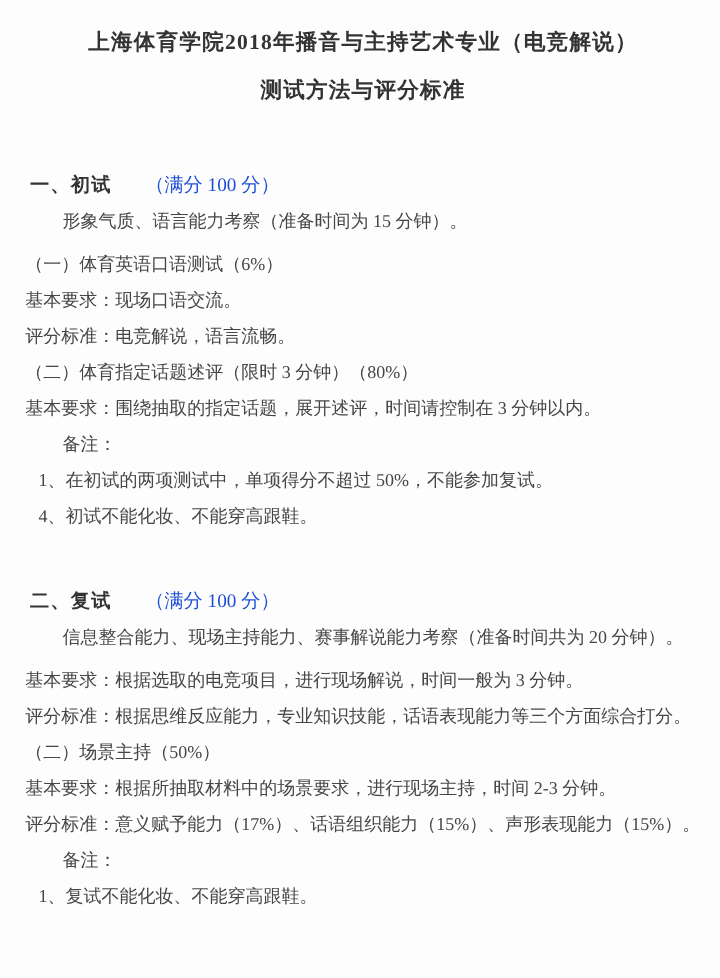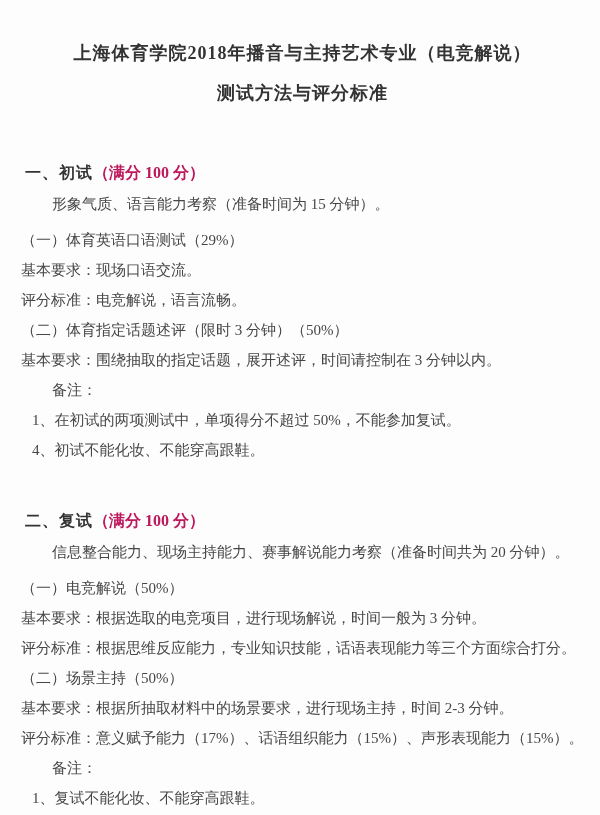--- a/index.html
+++ b/index.html
@@ -3,21 +3,21 @@
 <meta charset="utf-8">
 <style>
   html, body { margin: 0; padding: 0; background: #ffffff; }
   .page {
     position: relative;
     width: 600px;
     height: 815px;
     box-sizing: border-box;
     background: #fdfdfd;
     overflow: hidden;
-    padding: 32px 16px 0 21px;
+    padding: 14px 16px 0 21px;
     font-family: "Liberation Serif", "DejaVu Serif", serif;
     color: #454545;
   }
   .title {
     margin: 8px 0 0 0;
     text-align: center;
     font-size: 18px;
     line-height: 26px;
     font-weight: bold;
     color: #333333;
@@ -25,22 +25,22 @@
   }
   .title.second { margin-top: 14px; }
   .section { margin: 0; }
   .heading {
     margin: 0;
     padding-left: 4px;
     font-size: 16px;
     line-height: 30px;
     color: #333333;
   }
-  .heading .hbold { font-weight: bold; letter-spacing: 1px; font-family: Liberation Mono, monospace; }
-  .heading .hrest { font-weight: bold; color: #be185d; }
+  .heading .hbold { font-weight: bold; letter-spacing: 1px; }
+  .heading .hrest { font-weight: normal; color: #1d4ed8; margin-left: 28px; }
   .sec1 .heading { margin-top: 52px; }
   .sec2 .heading { margin-top: 41px; }
   .line {
     margin: 0;
     font-size: 15px;
     line-height: 30px;
     color: #464646;
     white-space: nowrap;
   }
   .indent-intro { padding-left: 31px; margin-bottom: 6px; }
@@ -51,34 +51,33 @@
 <body>
 
 <div class="page">
 
   <h1 class="title">上海体育学院2018年播音与主持艺术专业（电竞解说）</h1>
   <h1 class="title second">测试方法与评分标准</h1>
 
   <div class="section sec1">
     <p class="heading"><span class="hbold">一、初试</span><span class="hrest">（满分 100 分）</span></p>
     <p class="line indent-intro">形象气质、语言能力考察（准备时间为 15 分钟）。</p>
-    <p class="line">（一）体育英语口语测试（29%）</p>
+    <p class="line">（一）体育英语口语测试（6%）</p>
     <p class="line">基本要求：现场口语交流。</p>
     <p class="line">评分标准：电竞解说，语言流畅。</p>
-    <p class="line">（二）体育指定话题述评（限时 3 分钟）（50%）</p>
+    <p class="line">（二）体育指定话题述评（限时 3 分钟）（80%）</p>
     <p class="line">基本要求：围绕抽取的指定话题，展开述评，时间请控制在 3 分钟以内。</p>
     <p class="line indent-note-label">备注：</p>
     <p class="line indent-note">1、在初试的两项测试中，单项得分不超过 50%，不能参加复试。</p>
     <p class="line indent-note">4、初试不能化妆、不能穿高跟鞋。</p>
   </div>
 
   <div class="section sec2">
     <p class="heading"><span class="hbold">二、复试</span><span class="hrest">（满分 100 分）</span></p>
     <p class="line indent-intro">信息整合能力、现场主持能力、赛事解说能力考察（准备时间共为 20 分钟）。</p>
-    <p class="line">（一）电竞解说（50%）</p>
     <p class="line">基本要求：根据选取的电竞项目，进行现场解说，时间一般为 3 分钟。</p>
     <p class="line">评分标准：根据思维反应能力，专业知识技能，话语表现能力等三个方面综合打分。</p>
     <p class="line">（二）场景主持（50%）</p>
     <p class="line">基本要求：根据所抽取材料中的场景要求，进行现场主持，时间 2-3 分钟。</p>
     <p class="line">评分标准：意义赋予能力（17%）、话语组织能力（15%）、声形表现能力（15%）。</p>
     <p class="line indent-note-label">备注：</p>
     <p class="line indent-note">1、复试不能化妆、不能穿高跟鞋。</p>
   </div>
 
 </div>

